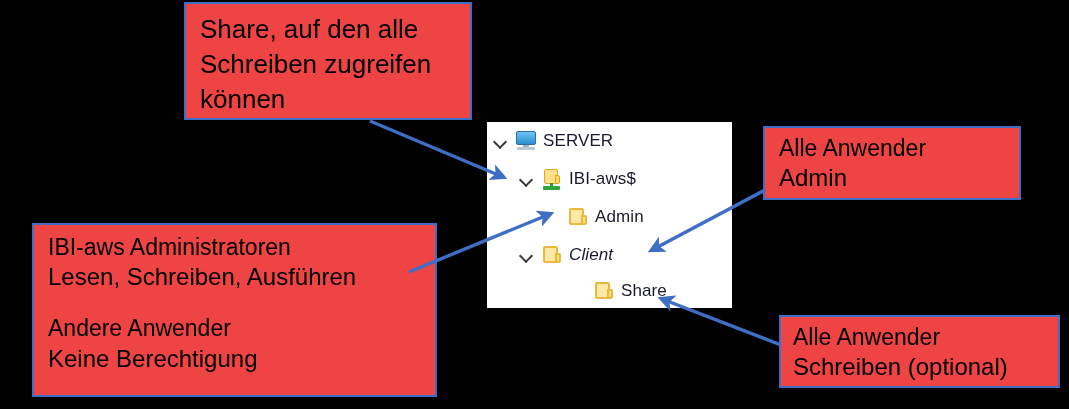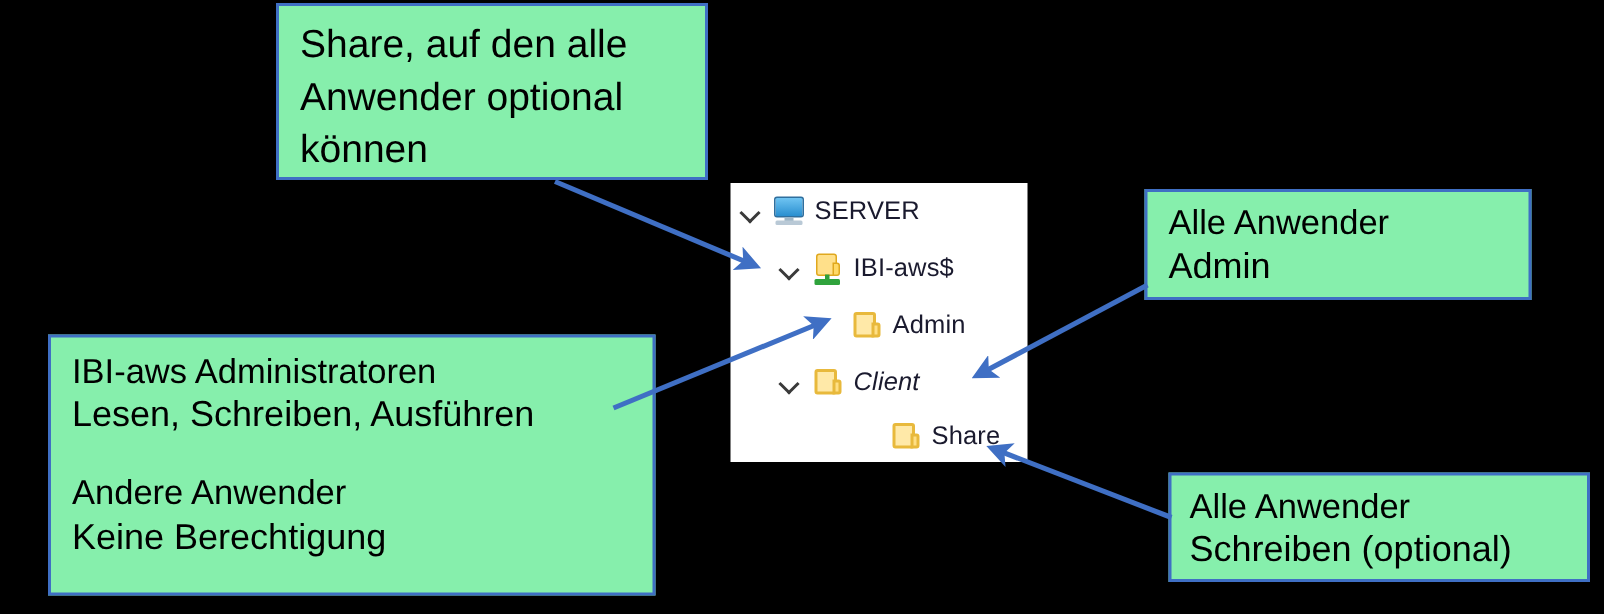--- a/index.html
+++ b/index.html
@@ -12,21 +12,21 @@
     width: 1069px;
     height: 409px;
     background: #000000;
     overflow: hidden;
     font-family: "Liberation Sans", sans-serif;
   }
 
   
   .callout {
     position: absolute;
-    background: #86efac;
+    background: #ef4444;
     border: 2px solid #3f6fc4;
     box-sizing: border-box;
     color: #000000;
     padding: 6px 12px;
   }
   .callout .line-small {
     font-size: 23px;
     line-height: 1.28;
     white-space: nowrap;
   }
@@ -45,21 +45,21 @@
   #box-share { left: 184px; top: 2px; width: 288px; height: 118px; padding: 8px 14px; }
   #box-read  { left: 763px; top: 126px; width: 258px; height: 74px; padding: 6px 14px; }
   #box-admin { left: 4px;   top: 223px; width: 405px; height: 174px; padding: 8px 14px; margin-left: 28px; }
   #box-write { left: 779px; top: 315px; width: 281px; height: 73px; padding: 6px 12px; }
 
   
   #tree-panel {
     position: absolute;
     left: 487px;
     top: 122px;
-    width: 198px;
+    width: 245px;
     height: 186px;
     background: #ffffff;
     box-sizing: border-box;
     padding: 0;
   }
   .tree-row {
     position: absolute;
     display: flex;
     align-items: center;
     height: 26px;
@@ -150,21 +150,21 @@
     pointer-events: none;
   }
 </style>
 </head>
 <body>
 
 <div id="canvas">
 
   <div class="callout" id="box-share">
     <div class="line-huge">Share, auf den alle</div>
-    <div class="line-huge">Anwender optional</div>
+    <div class="line-huge">Schreiben zugreifen</div>
     <div class="line-huge">können</div>
   </div>
 
   <div class="callout" id="box-read">
     <div class="line-small">Alle Anwender</div>
     <div class="line-big">Admin</div>
   </div>
 
   <div class="callout" id="box-admin">
     <div class="line-small">IBI-aws Administratoren</div>

